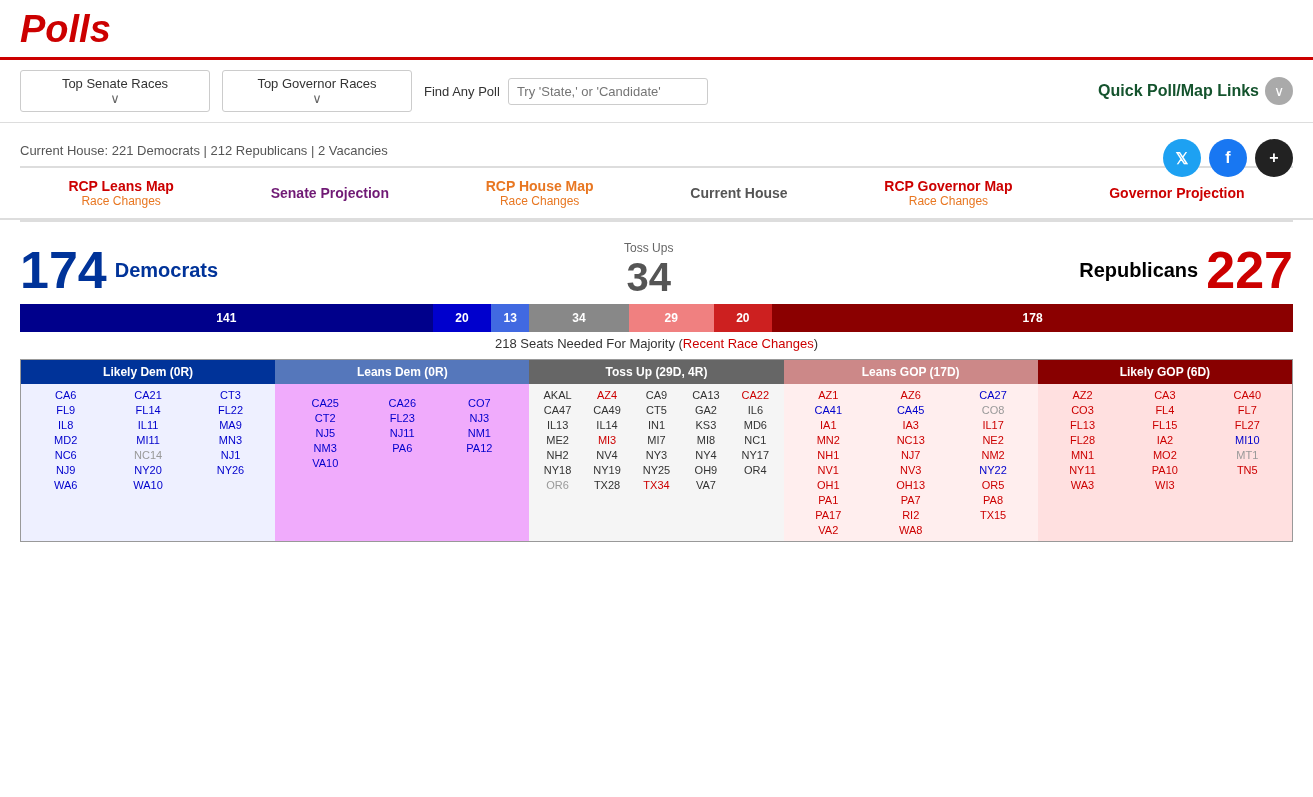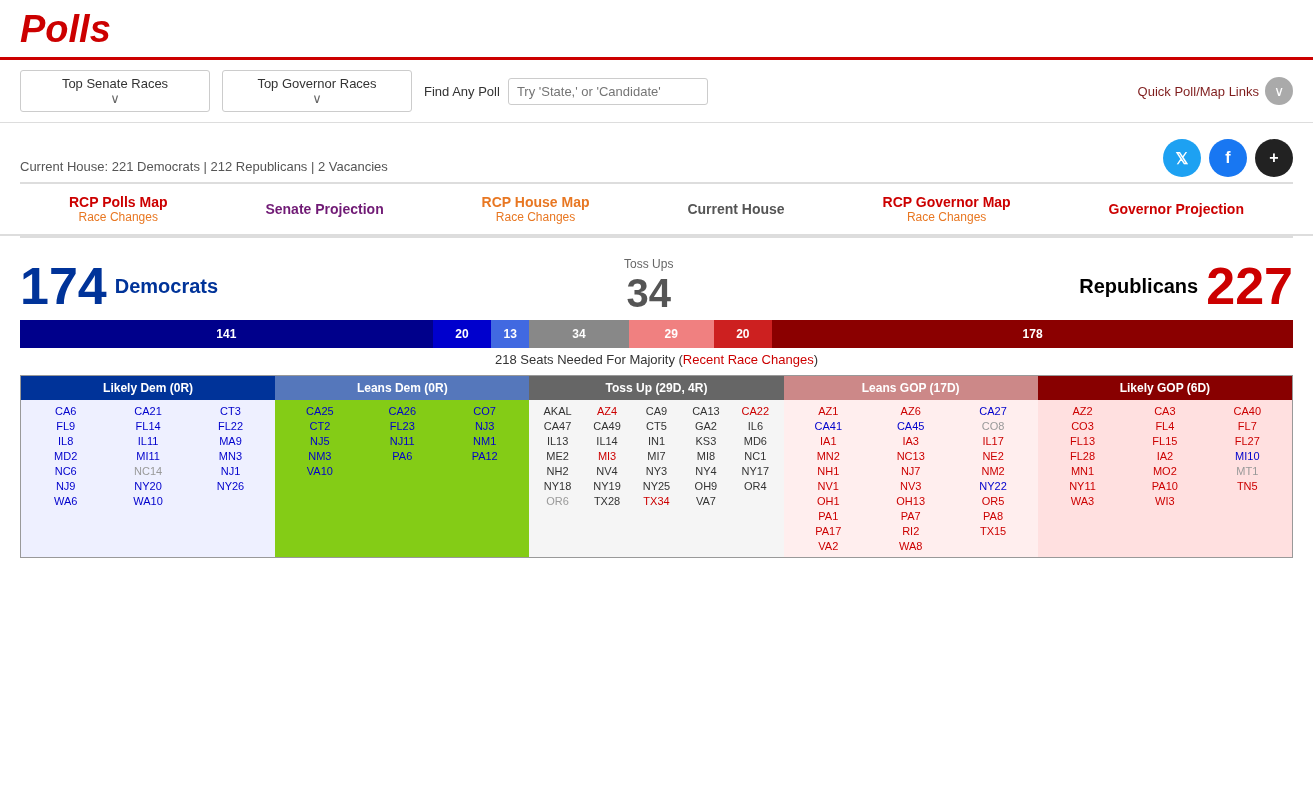--- a/index.html
+++ b/index.html
@@ -11,27 +11,27 @@
 
     
     .nav-bar { display: flex; align-items: center; gap: 12px; padding: 10px 20px; border-bottom: 1px solid #ddd; background: #fff; }
     .nav-select { display: flex; align-items: center; border: 1px solid #ccc; border-radius: 3px; padding: 5px 8px; font-size: 13px; cursor: pointer; min-width: 190px; justify-content: space-between; flex-direction: column; }
     .nav-select span { color: #333; }
     .nav-select .chevron { color: #666; }
     .find-poll-section { display: flex; align-items: center; gap: 8px; }
     .find-poll-label { font-size: 13px; color: #333; font-weight: normal; }
     .find-poll-input { border: 1px solid #ccc; border-radius: 3px; padding: 5px 8px; font-size: 13px; color: #999; width: 200px; }
     .quick-poll { display: flex; align-items: center; gap: 6px; margin-left: auto; }
-    .quick-poll-label { font-size: 13px; color: #7f1d1d; }
+    .quick-poll-label { font-size: 16px; color: #14532d; font-weight: bold; }
     .quick-poll-btn { width: 28px; height: 28px; border-radius: 50%; background: #ccc; border: none; cursor: pointer; display: flex; align-items: center; justify-content: center; color: #fff; font-size: 14px; }
 
     
     .page-title-area { padding: 16px 20px 8px; position: relative; }
     .page-title-area h2 { font-size: 36px; font-weight: 900; color: #000; }
-    .page-subtitle { font-size: 13px; color: #555; margin-top: 20px; }
+    .page-subtitle { font-size: 13px; color: #555; margin-top: 4px; }
     .social-icons { position: absolute; right: 20px; top: 16px; display: flex; gap: 8px; }
     .social-icon { width: 38px; height: 38px; border-radius: 50%; display: flex; align-items: center; justify-content: center; color: #fff; font-size: 16px; font-weight: bold; cursor: pointer; }
     .social-twitter { background: #1da1f2; }
     .social-facebook { background: #1877f2; }
     .social-plus { background: #222; }
 
     
     .divider { border: none; border-top: 2px solid #ddd; margin: 0 20px; }
 
     
@@ -113,21 +113,21 @@
     <div class="social-icon social-twitter">𝕏</div>
     <div class="social-icon social-facebook">f</div>
     <div class="social-icon social-plus">+</div>
   </div>
 </div>
 
 <hr class="divider">
 
 <div class="nav-tabs">
   <div class="nav-tab">
-    <div class="tab-title" style="color:#cc0000;">RCP Polls Map</div>
+    <div class="tab-title" style="color:#cc0000;">RCP Leans Map</div>
     <div class="tab-sub">Race Changes</div>
   </div>
   <div class="nav-tab">
     <div class="tab-title" style="color:#701a75;">Senate Projection</div>
   </div>
   <div class="nav-tab">
     <div class="tab-title orange">RCP House Map</div>
     <div class="tab-sub">Race Changes</div>
   </div>
   <div class="nav-tab">
@@ -216,21 +216,21 @@
           <span class="race-cell cell-blue">NJ1</span>
         <span class="race-cell cell-blue">NJ9</span>
           <span class="race-cell cell-blue">NY20</span>
           <span class="race-cell cell-blue">NY26</span>
         <span class="race-cell cell-blue">WA6</span>
           <span class="race-cell cell-blue">WA10</span>
           <span class="race-cell"></span>
       </div>
     </div>
 
-    <div style="background:#84cc16;padding:4px;">
+    <div style="background:#f0abfc;padding:12px;">
       <div style="display:grid;grid-template-columns:repeat(3,1fr);gap:1px;">
         <span class="race-cell cell-blue">CA25</span>
           <span class="race-cell cell-blue">CA26</span>
           <span class="race-cell cell-blue">CO7</span>
         <span class="race-cell cell-blue">CT2</span>
           <span class="race-cell cell-blue">FL23</span>
           <span class="race-cell cell-blue">NJ3</span>
         <span class="race-cell cell-blue">NJ5</span>
           <span class="race-cell cell-blue">NJ11</span>
           <span class="race-cell cell-blue">NM1</span>

